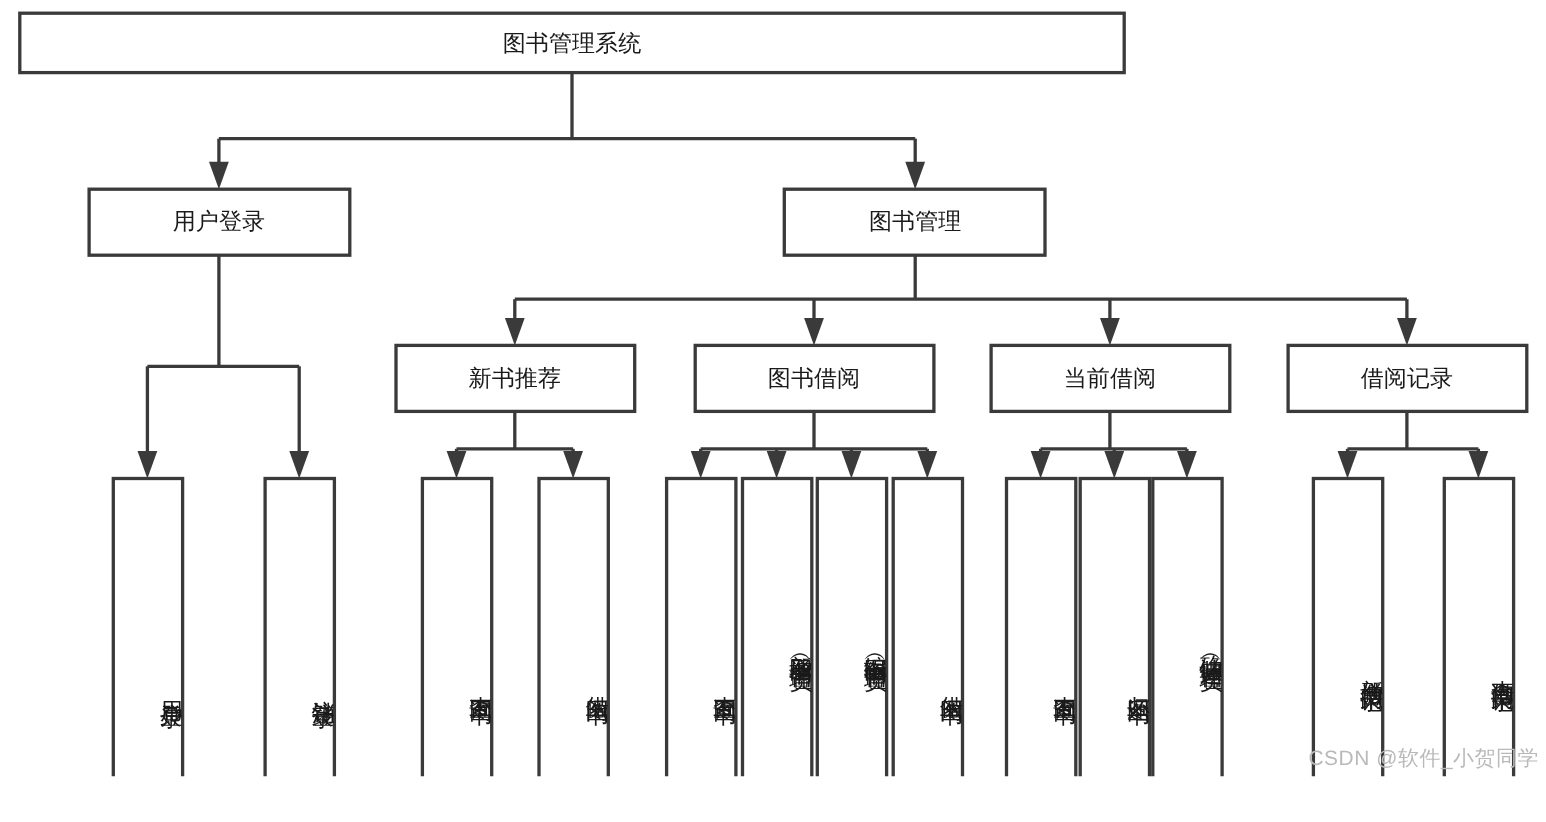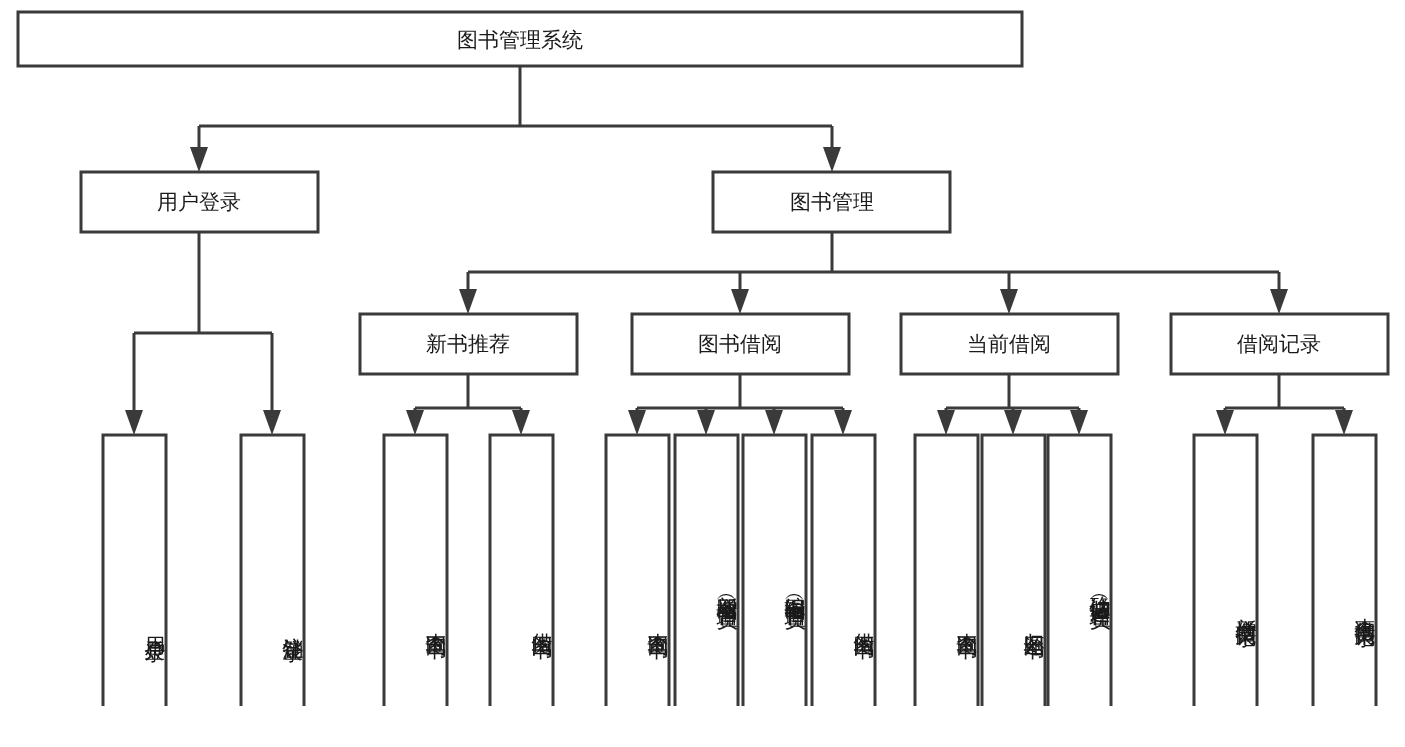--- a/index.html
+++ b/index.html
@@ -202,14 +202,15 @@
   <div class="leaf-label-box" style="left:743px; top:447px; width:63px; height:282px;">编辑图书（管理员）</div>
   <div class="leaf-label-box" style="left:812px; top:512px; width:63px; height:215px;">借阅图书</div>
 
   <div class="leaf-label-box" style="left:915px; top:512px; width:63px; height:215px;">查询图书</div>
   <div class="leaf-label-box" style="left:982px; top:512px; width:63px; height:215px;">归还图书</div>
   <div class="leaf-label-box" style="left:1048px; top:447px; width:63px; height:282px;">确认归还（管理员）</div>
 
   <div class="leaf-label-box" style="left:1194px; top:487px; width:63px; height:240px;">新增借阅记录</div>
   <div class="leaf-label-box" style="left:1313px; top:487px; width:63px; height:240px;">查询借阅记录</div>
 
+  <div class="watermark">CSDN @软件_小贺同学</div>
 
 </div>
 
 </body></html>

